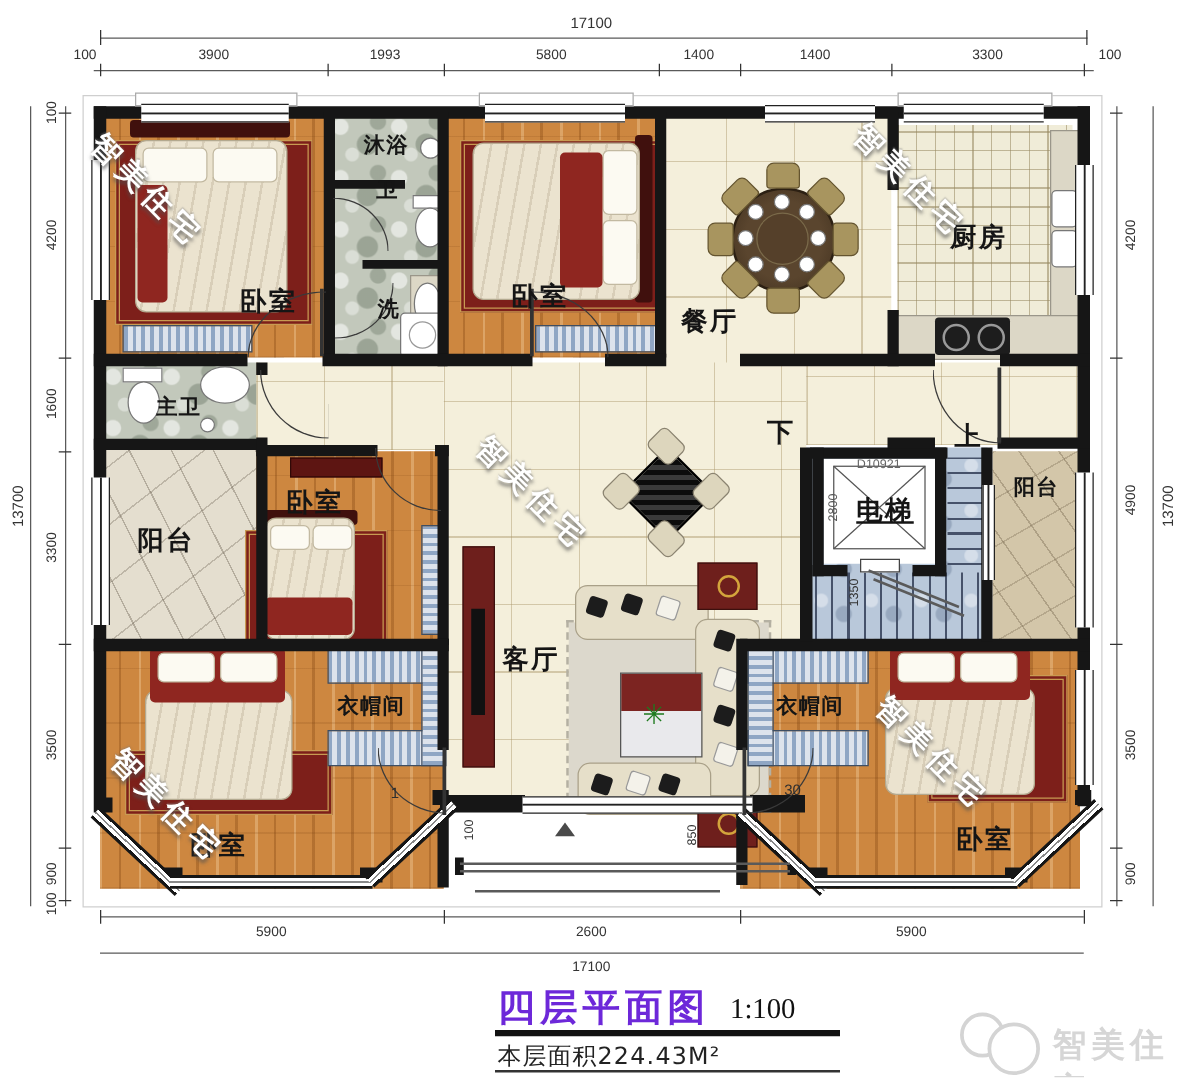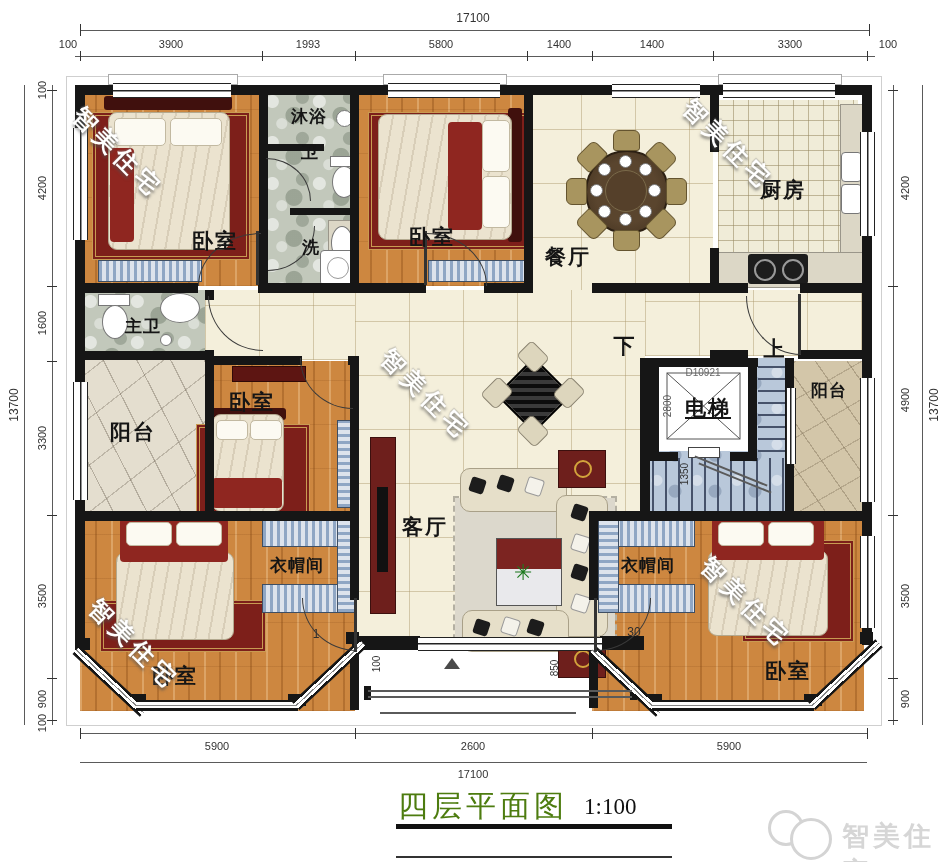--- a/index.html
+++ b/index.html
@@ -82,21 +82,21 @@
   .dimv{position:absolute;transform:translate(-50%,-50%) rotate(-90deg);font-family:"Liberation Sans",sans-serif;
        font-size:11px;color:#333;white-space:nowrap;z-index:30;}
   .note{position:absolute;transform:translate(-50%,-50%);font-family:"Liberation Sans",sans-serif;
        font-size:12px;color:#2e2e2e;z-index:30;white-space:nowrap;}
   .dline{position:absolute;background:#5a5a5a;z-index:25;}
   .tick{position:absolute;background:#333;z-index:26;}
   .wm{position:absolute;color:#fff;font-weight:bold;font-size:24px;letter-spacing:5px;white-space:nowrap;
       transform:rotate(45deg);transform-origin:left top;z-index:50;
       text-shadow:2px 2px 3px rgba(80,80,80,.7),-1px -1px 1px rgba(130,130,130,.35);}
   
-  .tb-title{position:absolute;font-weight:normal;font-size:30px;color:#4d7c0f;letter-spacing:4px;z-index:40;}
+  .tb-title{position:absolute;font-weight:bold;font-size:30px;color:#6d28d9;letter-spacing:4px;z-index:40;}
   .tb-scale{position:absolute;font-family:"Liberation Serif",serif;font-size:23px;color:#111;z-index:40;}
   .tb-area{position:absolute;font-size:19px;color:#222;letter-spacing:1px;z-index:40;}
   .logo-txt{position:absolute;font-weight:bold;font-size:27px;color:#d6d6d6;letter-spacing:4px;z-index:40;}
   .logo-bub{position:absolute;border:3px solid #d4d4d4;border-radius:50%;z-index:40;background:#fff;}
 </style>
 </head>
 <body>
 
 <div id="canvas">
 
@@ -428,19 +428,20 @@
 
   <div class="wm" style="left:88px;top:100px;">智美住宅</div>
   <div class="wm" style="left:698px;top:92px;">智美住宅</div>
   <div class="wm" style="left:396px;top:342px;">智美住宅</div>
   <div class="wm" style="left:104px;top:592px;">智美住宅</div>
   <div class="wm" style="left:716px;top:550px;">智美住宅</div>
 
   <div class="tb-title" style="left:398px;top:786px;">四层平面图</div>
   <div class="tb-scale" style="left:584px;top:794px;">1:100</div>
   <div style="position:absolute;left:396px;top:824px;width:276px;height:5px;background:#111;z-index:40;"></div>
+  <div class="tb-area" style="left:398px;top:832px;">本层面积224.43M²</div>
   <div style="position:absolute;left:396px;top:856px;width:276px;height:1.5px;background:#333;z-index:40;"></div>
 
   <div class="logo-bub" style="left:768px;top:810px;width:30px;height:30px;"></div>
   <div class="logo-bub" style="left:790px;top:818px;width:36px;height:36px;"></div>
   <div class="logo-txt" style="left:842px;top:818px;">智美住宅</div>
 
 </div>
 
 </body></html>

